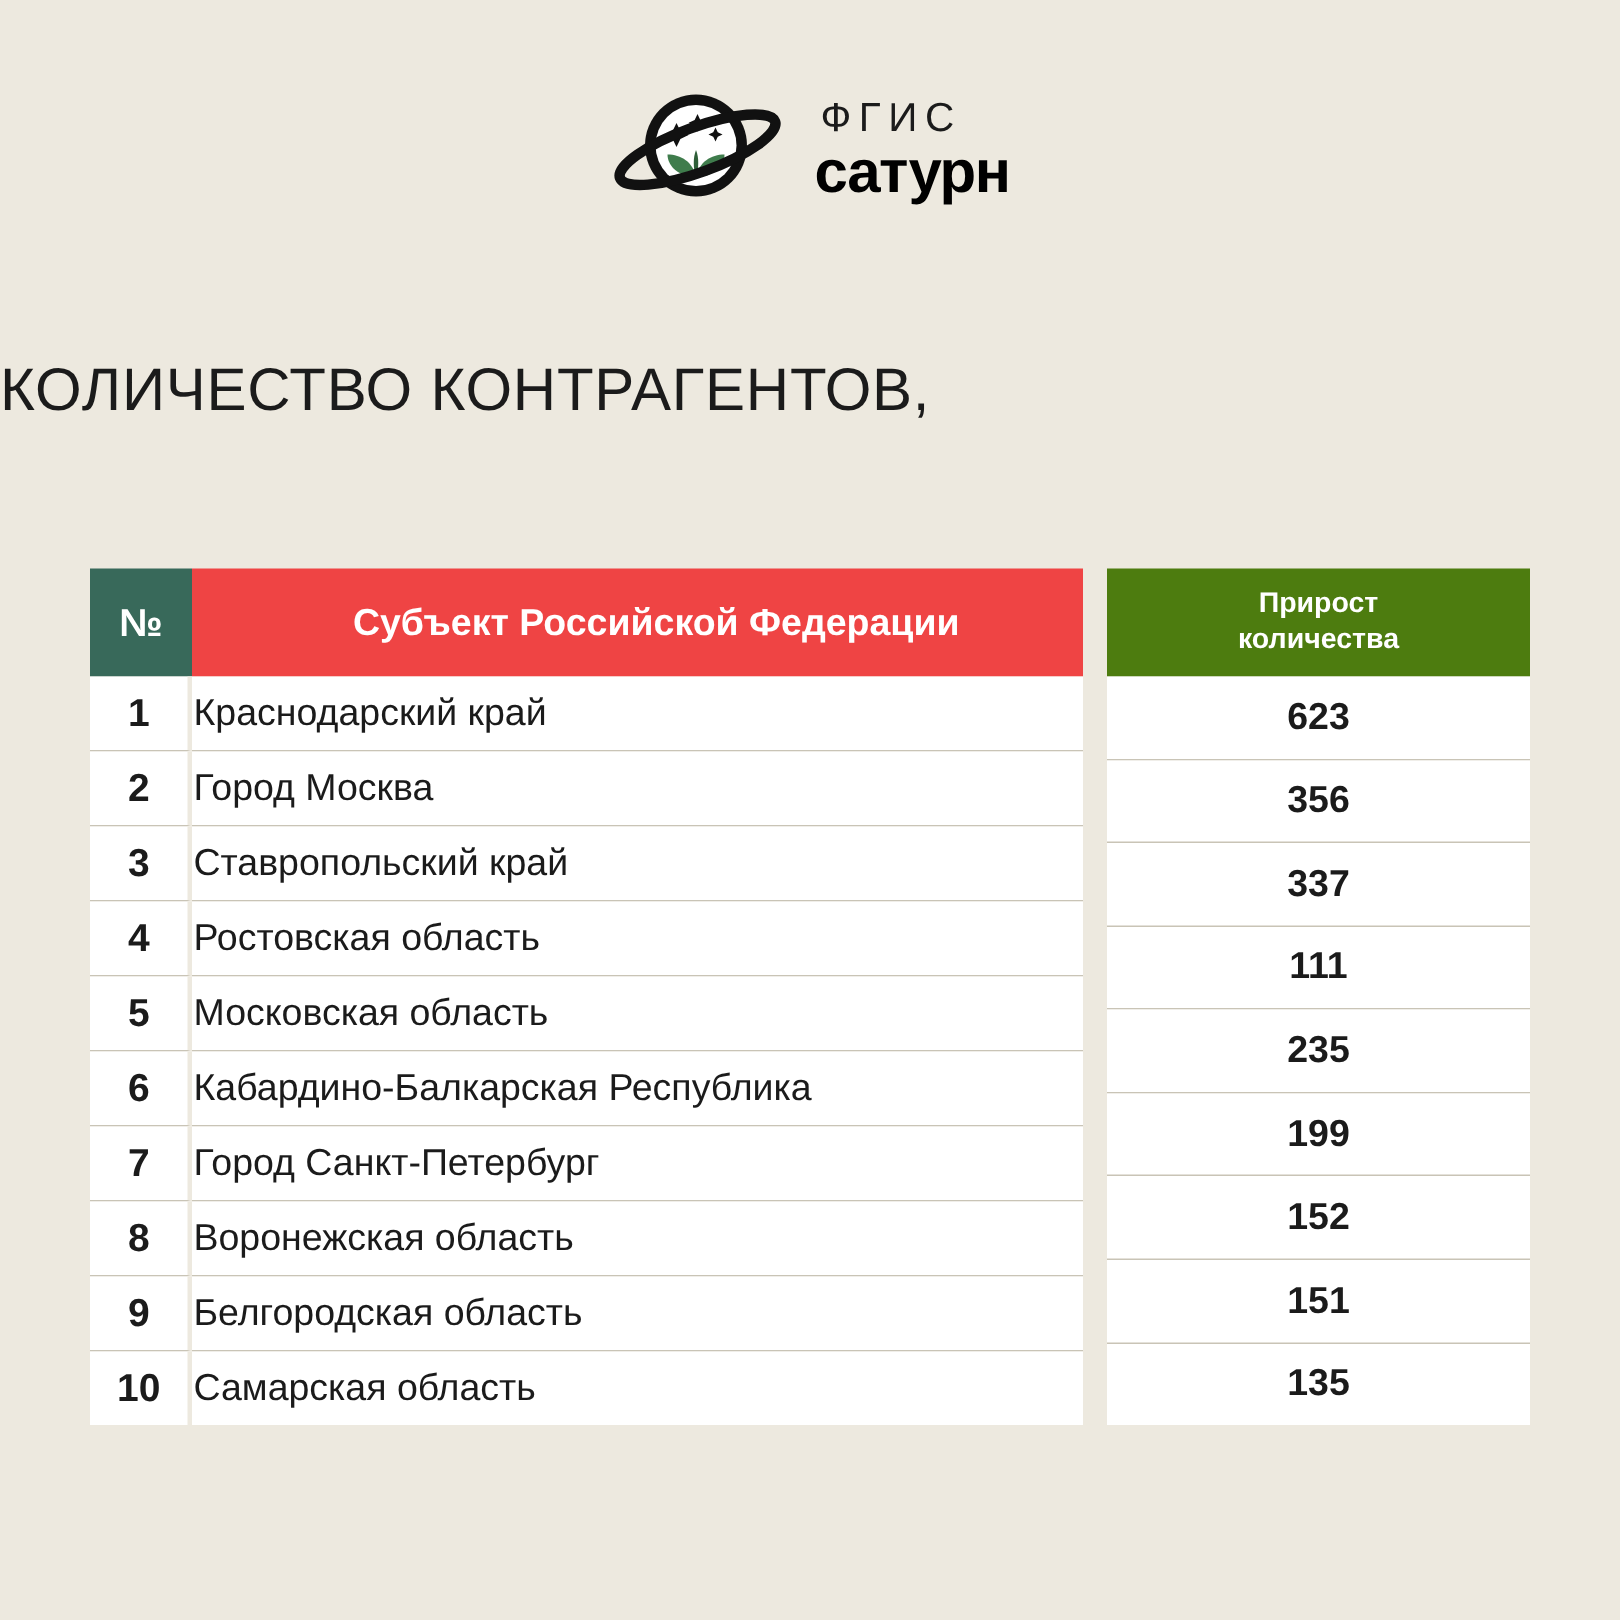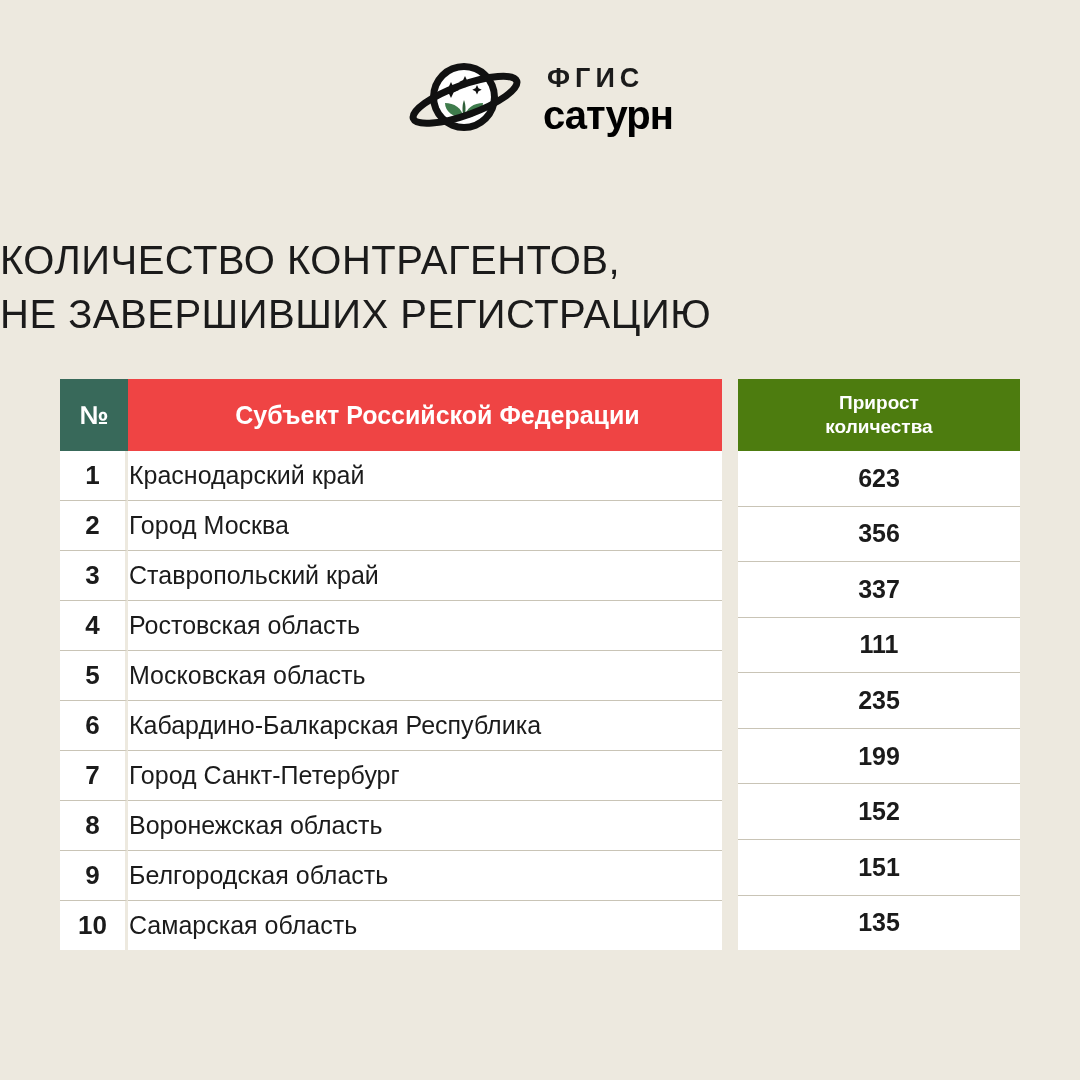--- a/index.html
+++ b/index.html
@@ -44,21 +44,21 @@
     flex: none;
   }
   .logo-text {
     display: flex;
     flex-direction: column;
     justify-content: center;
     line-height: 1;
   }
   .logo-fgis {
     font-size: 27px;
-    font-weight: bold;
+    font-weight: normal;
     letter-spacing: 5px;
     color: #1b1b1b;
     margin-left: 4px;
     margin-bottom: 3px;
   }
   .logo-saturn {
     font-size: 40px;
     font-weight: bold;
     letter-spacing: -1px;
     color: #000000;
@@ -196,21 +196,20 @@
       </div>
       <div class="logo-text">
         <span class="logo-fgis">ФГИС</span>
         <span class="logo-saturn">сатурн</span>
       </div>
     </div>
   </div>
 
   <h1 class="title">
     <span class="line">КОЛИЧЕСТВО КОНТРАГЕНТОВ,</span>
-    <span class="line">НЕ ЗАВЕРШИВШИХ РЕГИСТРАЦИЮ</span>
   </h1>
 
   <div class="table-area">
 
     <table class="main-table">
       <thead>
         <tr>
           <th class="num-head">№</th>
           <th class="subject-head">Субъект Российской Федерации</th>
         </tr>

